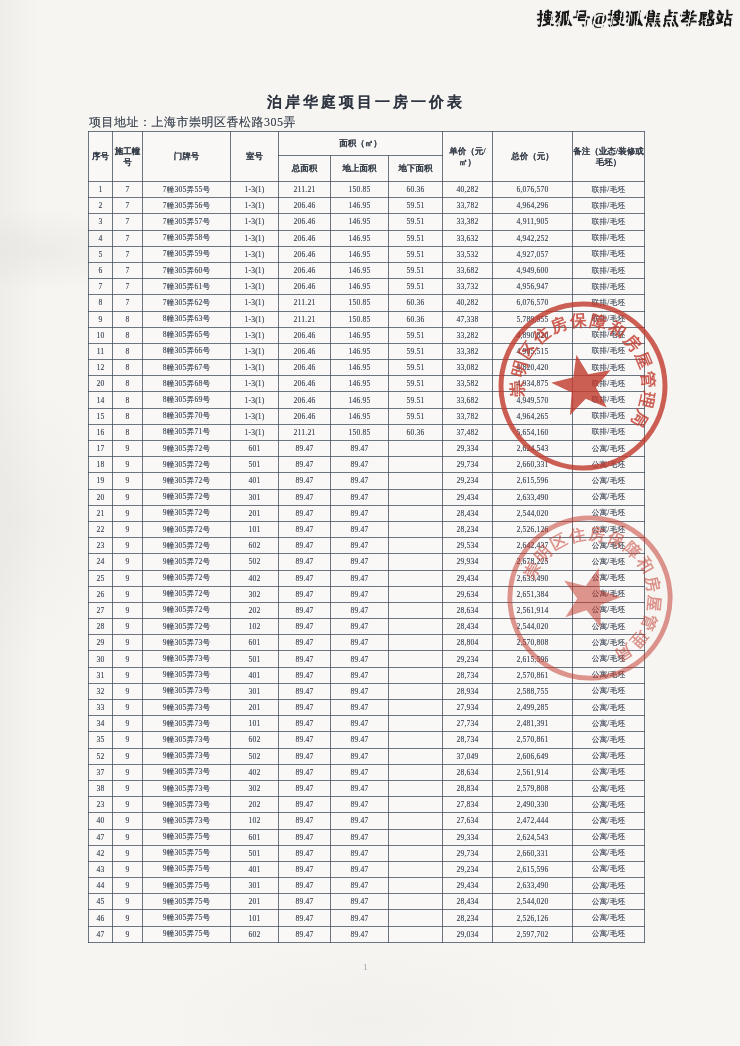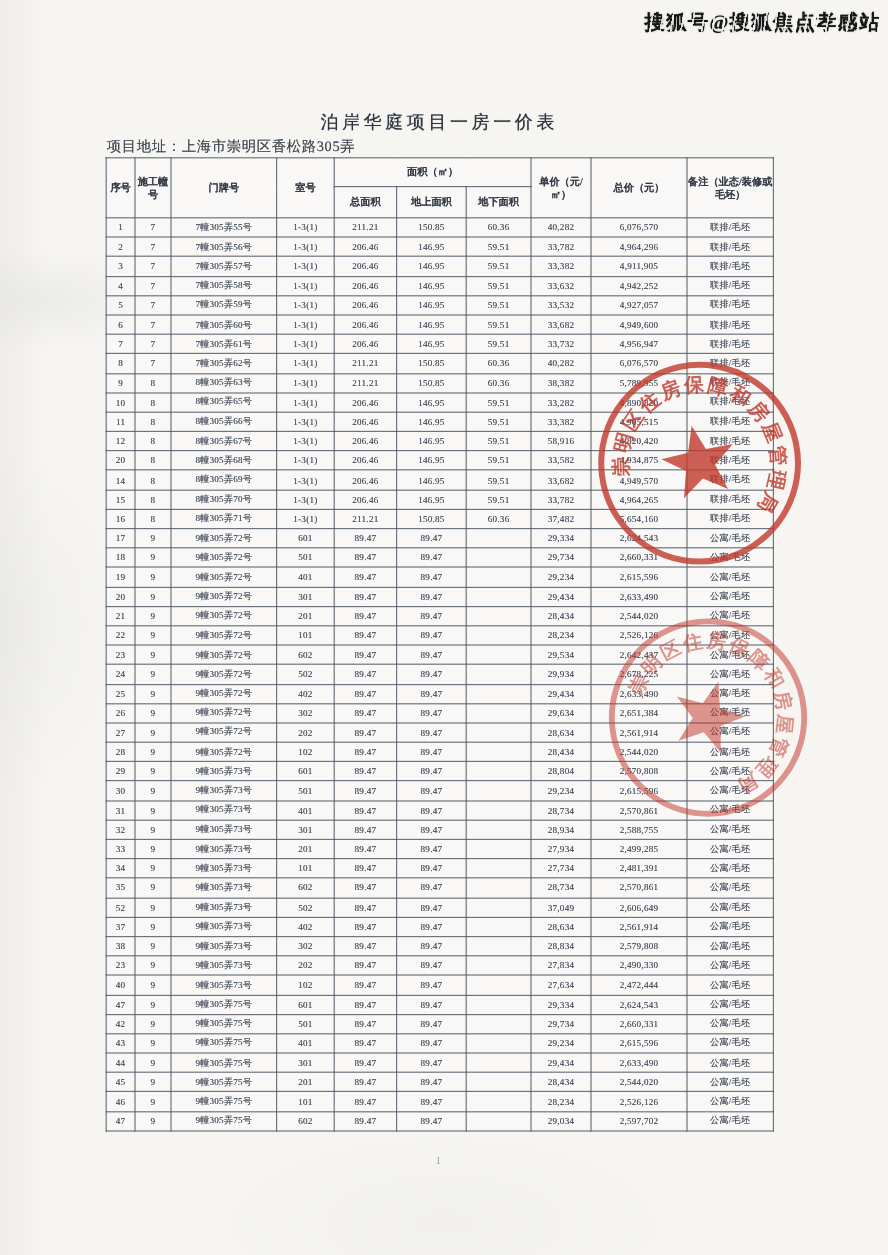--- a/index.html
+++ b/index.html
@@ -28,21 +28,21 @@
     color:#161616;
     text-shadow:0 0 1px rgba(0,0,0,0.6);
   }
   .watermark::after{
     content:""; position:absolute; inset:0;
     background:repeating-linear-gradient(100deg, transparent 0 7px, rgba(246,245,242,0.85) 7px 8.5px);
     pointer-events:none;
   }
   .doc-title{
     position:absolute; top:93px; left:88px; width:556px;
-    text-align:center; font-size:15px; font-weight:normal;
+    text-align:center; font-size:15px; font-weight:bold;
     letter-spacing:3px; color:#2e3540;
     text-shadow:0 0 0.6px rgba(46,53,64,0.7);
   }
   .doc-address{
     position:absolute; top:114px; left:89px;
     font-size:12px; color:#434b57; letter-spacing:0.5px;
     text-shadow:0 0 0.4px rgba(67,75,87,0.7);
     text-align:right;
   }
   .price-table{
@@ -213,21 +213,21 @@
         <td>联排/毛坯</td>
       </tr>
       <tr>
         <td>9</td>
         <td>8</td>
         <td>8幢305弄63号</td>
         <td>1-3(1)</td>
         <td>211.21</td>
         <td>150.85</td>
         <td>60.36</td>
-        <td>38,382</td>
+        <td>47,338</td>
         <td>5,789,955</td>
         <td>联排/毛坯</td>
       </tr>
       <tr>
         <td>10</td>
         <td>8</td>
         <td>8幢305弄65号</td>
         <td>1-3(1)</td>
         <td>206.46</td>
         <td>146.95</td>
@@ -249,21 +249,21 @@
         <td>联排/毛坯</td>
       </tr>
       <tr>
         <td>12</td>
         <td>8</td>
         <td>8幢305弄67号</td>
         <td>1-3(1)</td>
         <td>206.46</td>
         <td>146.95</td>
         <td>59.51</td>
-        <td>58,916</td>
+        <td>33,082</td>
         <td>4,820,420</td>
         <td>联排/毛坯</td>
       </tr>
       <tr>
         <td>20</td>
         <td>8</td>
         <td>8幢305弄68号</td>
         <td>1-3(1)</td>
         <td>206.46</td>
         <td>146.95</td>

